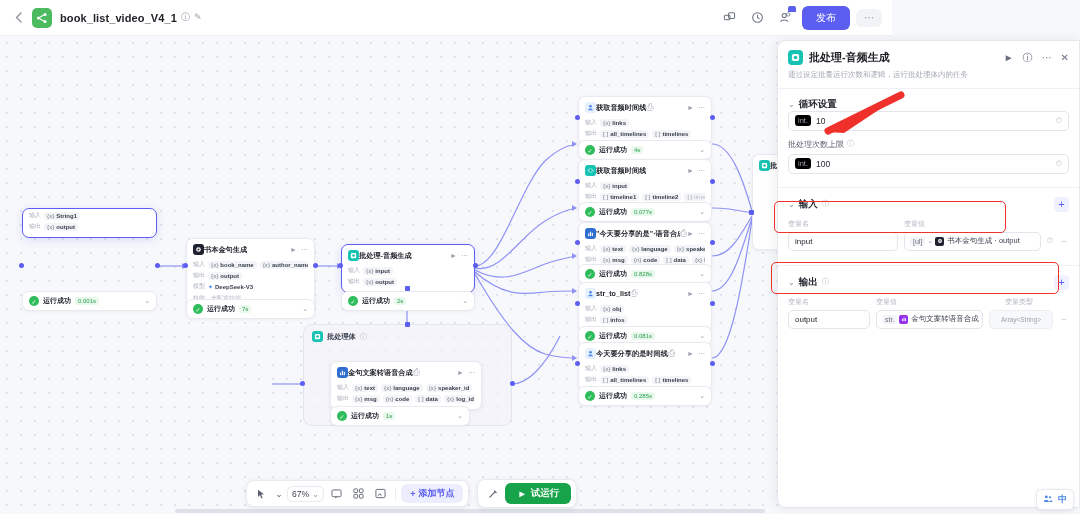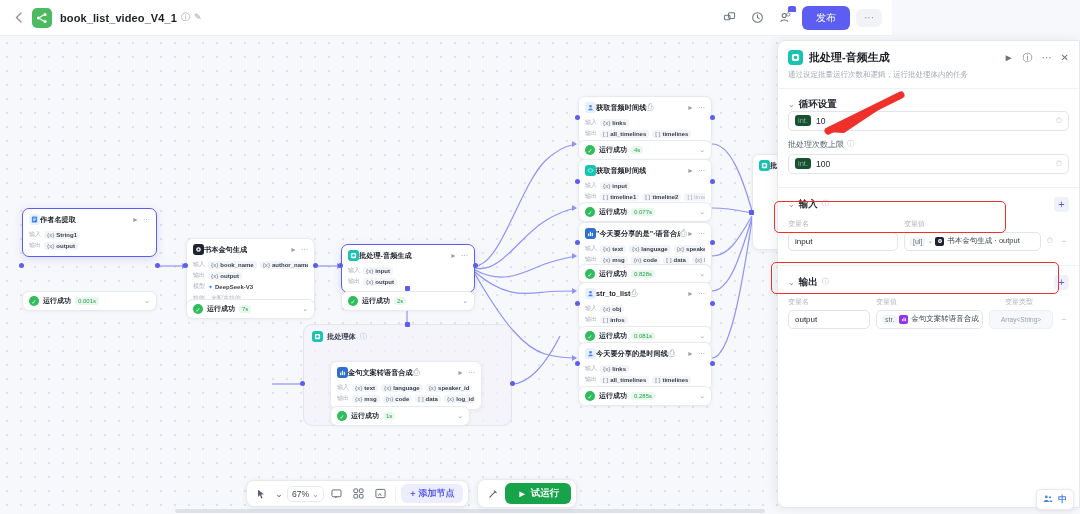--- a/index.html
+++ b/index.html
@@ -140,21 +140,21 @@
   .sec-chev{color:#8a8f9c;font-size:8px}
   .sec-t{font-size:9.5px;font-weight:bold;color:#23262e}
   .sec-i{color:#b6bbc6;font-size:7.5px}
   .sec-add{margin-left:auto;width:15px;height:15px;border-radius:4px;background:#f0f1fe;
     color:#5b5ef0;display:flex;align-items:center;justify-content:center;font-size:11px;cursor:pointer}
 
   .flab{display:flex;align-items:center;gap:3px;font-size:8px;color:#5a6070;margin:8px 0 4px 0}
   .flab .i{color:#b6bbc6;font-size:7.5px}
   .inp{height:20px;border:1px solid #e3e5ec;border-radius:5px;display:flex;align-items:center;
     padding:0 6px;gap:5px;background:#fff;}
-  .inp .pfx{font-size:7.5px;color:#9aa0ac;background:#14532d;border-radius:3px;padding:1px 3px}
+  .inp .pfx{font-size:7.5px;color:#9aa0ac;background:#000000;border-radius:3px;padding:1px 3px}
   .inp .val{font-size:8.5px;color:#23262e;flex:1}
   .inp .suf{color:#b6bbc6;font-size:8px}
 
   .colhd{display:flex;gap:6px;font-size:7px;color:#b0b5c0;margin:7px 0 3px 0}
   .rowline{display:flex;gap:6px;align-items:center}
   .varname{flex:0 0 110px;height:19px;border:1px solid #e3e5ec;border-radius:5px;
     display:flex;align-items:center;padding:0 6px;font-size:8px;color:#23262e}
   .varval{flex:1;height:19px;border:1px solid #e3e5ec;border-radius:5px;display:flex;
     align-items:center;padding:0 5px;gap:2px;overflow:hidden}
   .varval .tag{font-size:7px;color:#6b7180;background:#f3f4f8;border-radius:3px;padding:1px 3px;flex:0 0 auto}
@@ -253,35 +253,20 @@
       <path d="M337,227 l5,3 l-5,3 z"></path>
       <path d="M572,105 l5,3 l-5,3 z"></path>
       <path d="M572,169 l5,3 l-5,3 z"></path>
       <path d="M572,217 l5,3 l-5,3 z"></path>
       <path d="M572,252 l5,3 l-5,3 z"></path>
       <path d="M572,319 l5,3 l-5,3 z"></path>
     </g>
   </svg>
 
   <div class="node sel" style="left:22px;top:172px;width:135px;">
-    <div class="node-hd">
-      <span class="nico" style="background:#eaf2ff;color:#3b82f6">
-        <svg width="7" height="7" viewBox="0 0 8 8">
-            <rect x="1" y="0.5" width="6" height="7" rx="1" fill="#3b82f6"></rect>
-            <rect x="2.2" y="2" width="3.6" height="0.7" fill="#fff"></rect>
-            <rect x="2.2" y="3.5" width="3.6" height="0.7" fill="#fff"></rect>
-            <rect x="2.2" y="5" width="2.4" height="0.7" fill="#fff"></rect>
-          </svg>
-      </span>
-      <span class="nname">作者名提取</span>
-      <span class="nhd-r">
-          <span>►</span>
-          <span>···</span>
-        </span>
-    </div>
     <div class="node-body">
       <div class="prow">
         <span class="plab">输入</span>
         <span class="chip b">
             <span class="t">{x}</span>
             <span>String1</span>
           </span>
       </div>
       <div class="prow">
         <span class="plab">输出</span>

